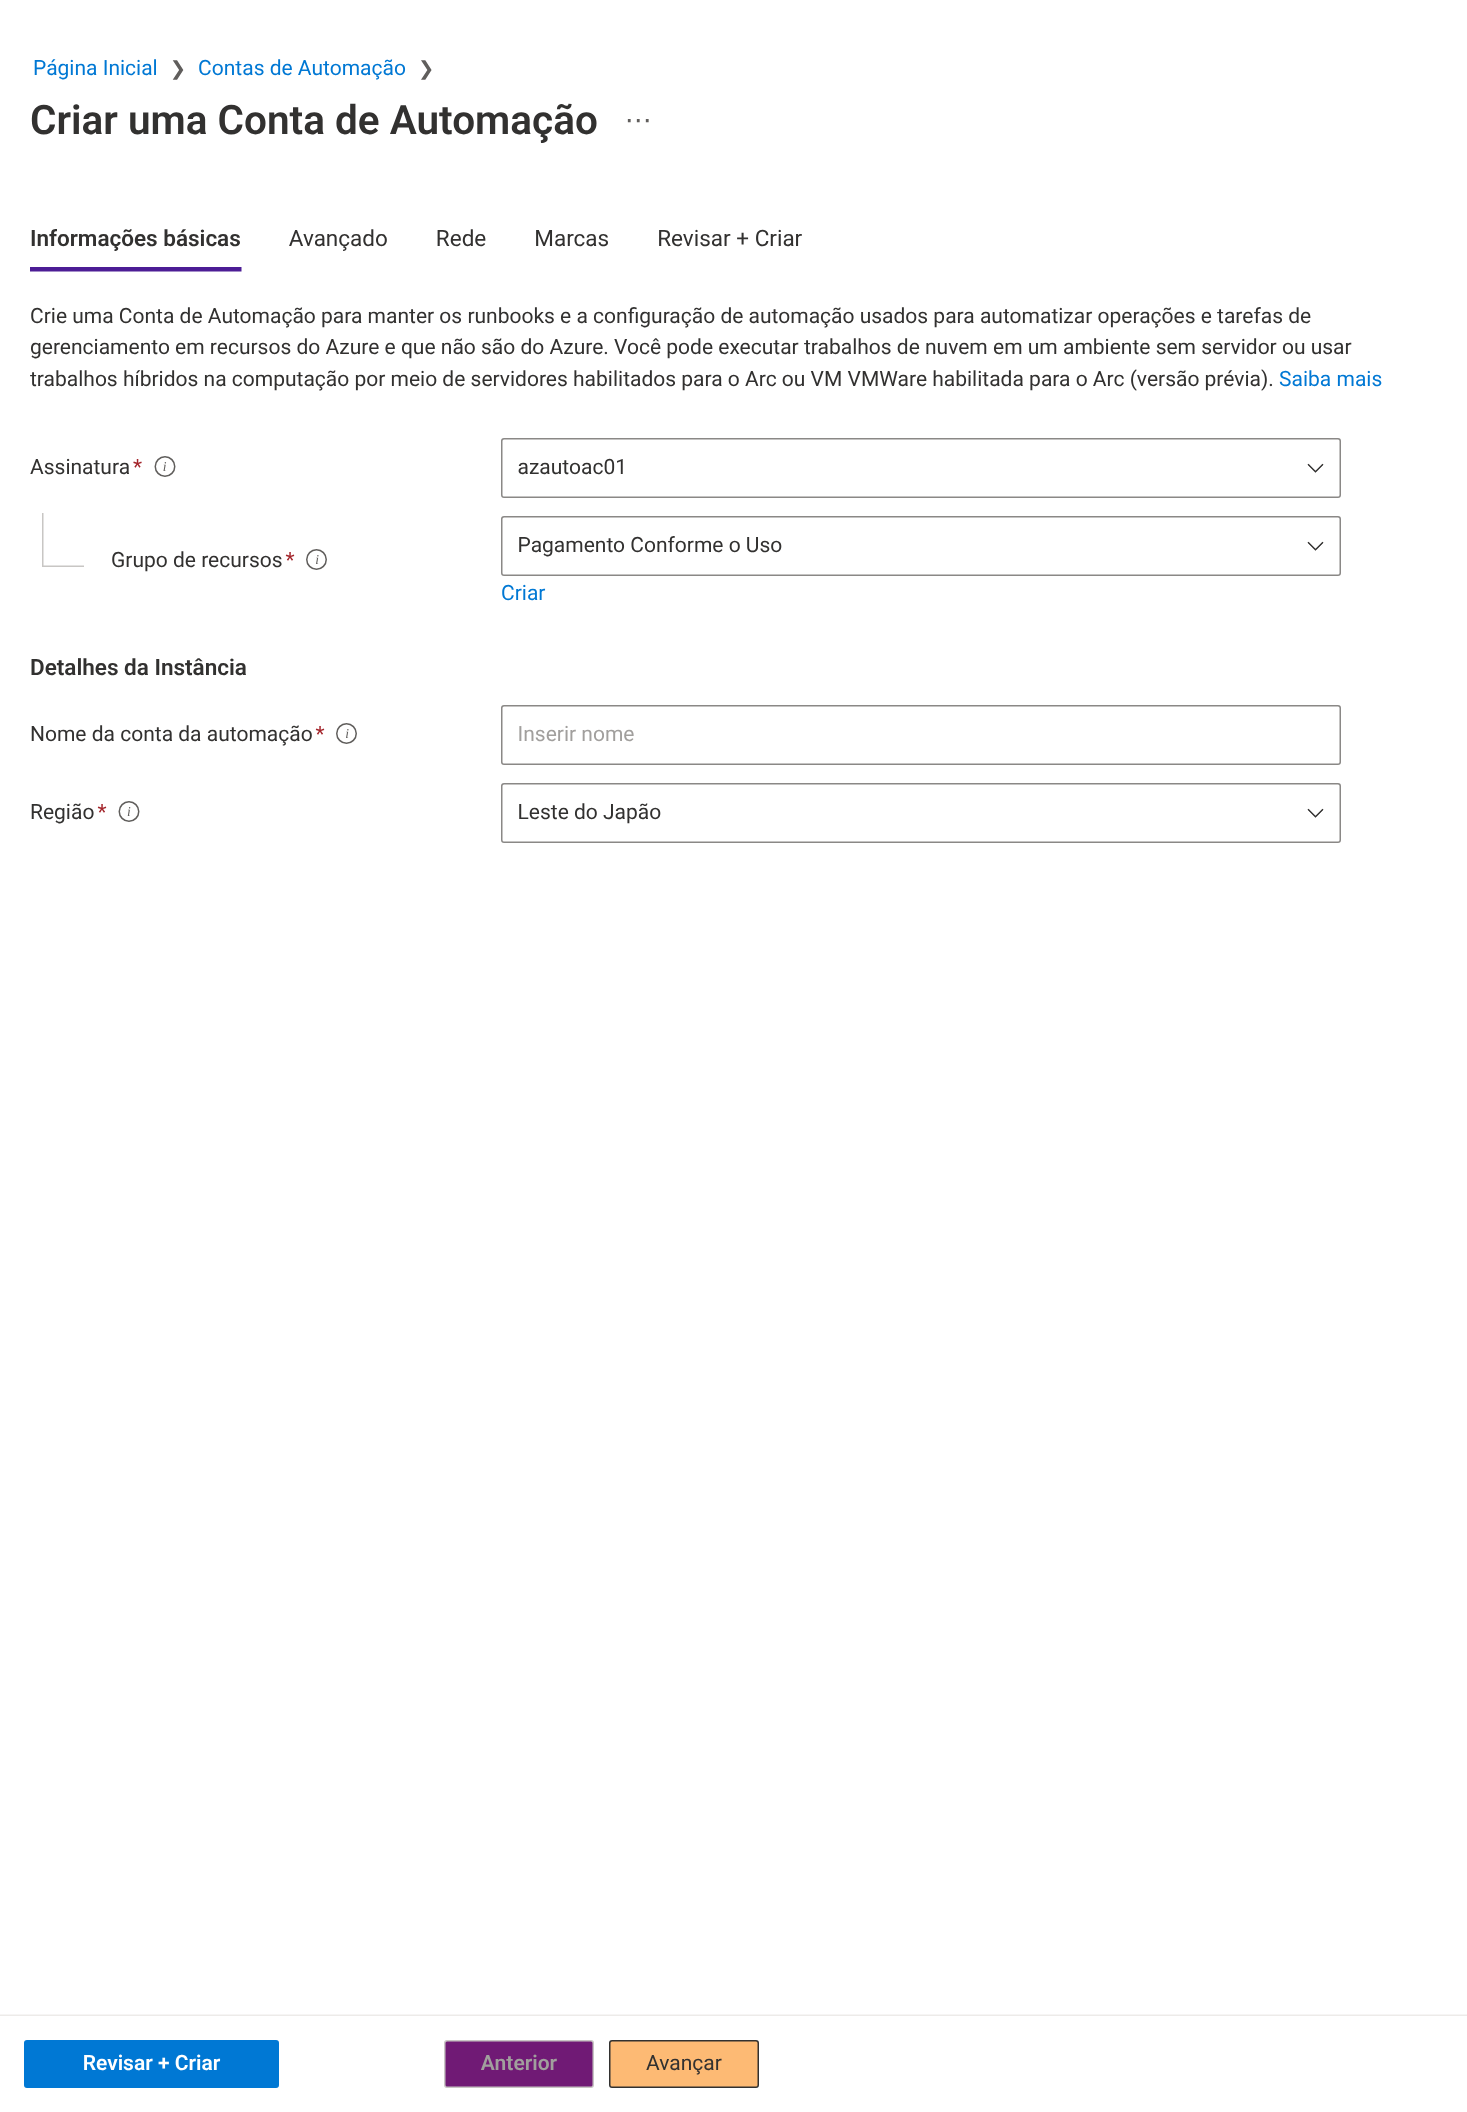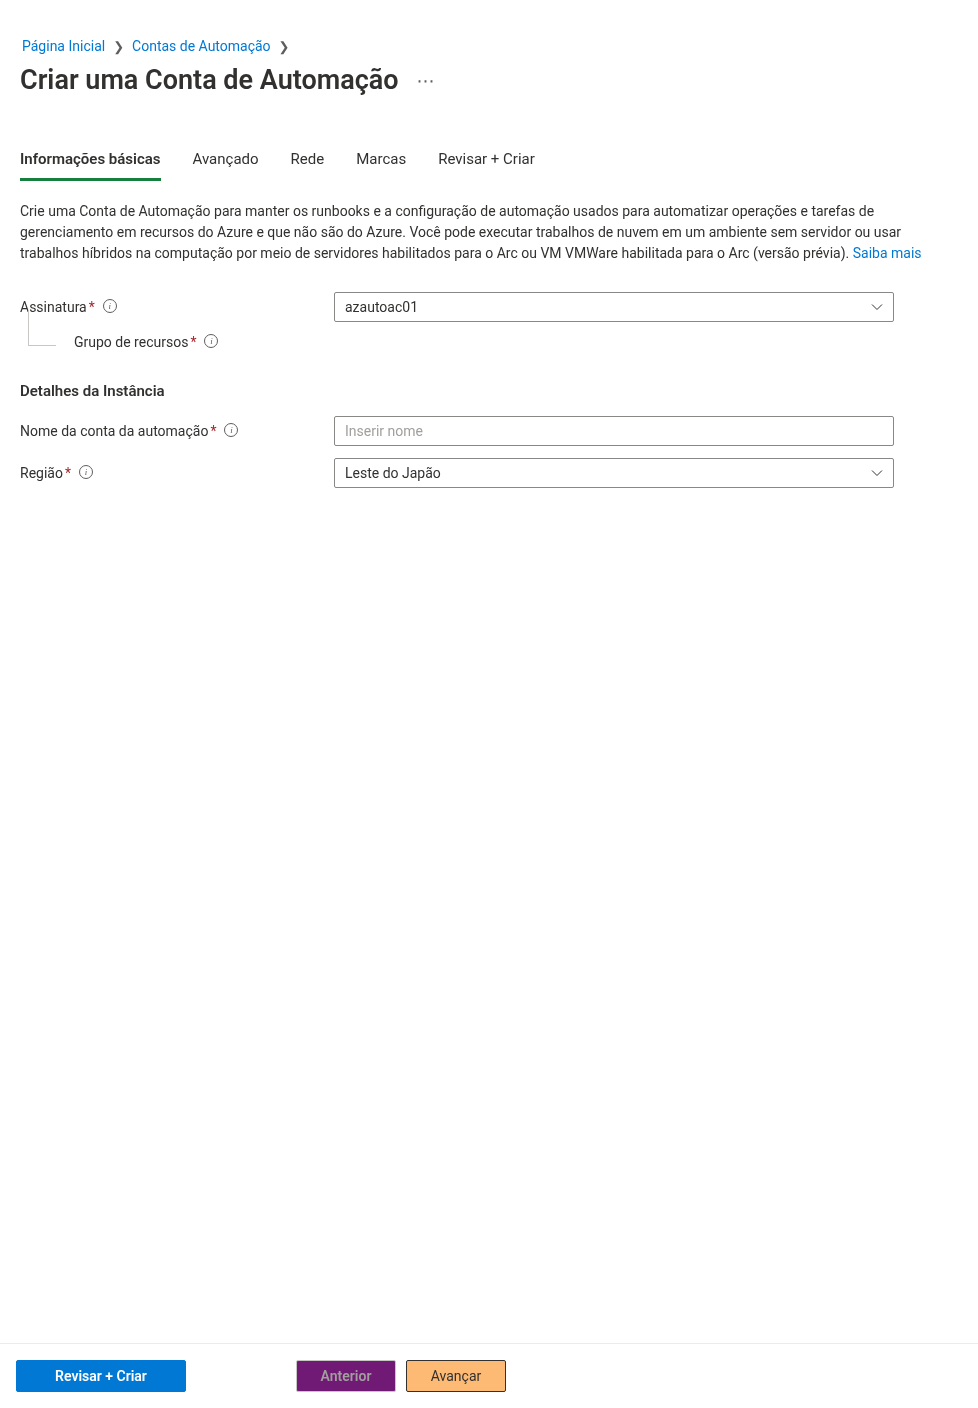--- a/index.html
+++ b/index.html
@@ -66,21 +66,21 @@
   }
   .tab {
     padding: 0 0 10px 0;
     cursor: pointer;
     font-size: 15px;
     color: #323130;
     border-bottom: 3px solid transparent;
   }
   .tab.active {
     font-weight: 600;
-    border-bottom: 3px solid #15803d;
+    border-bottom: 3px solid #4c1d95;
     color: #323130;
   }
   .description {
     margin-top: 20px;
     line-height: 1.5;
     font-size: 14px;
     color: #323130;
     max-width: 920px;
   }
   .description a {
@@ -135,21 +135,21 @@
     line-height: 1;
     padding-top: 0;
     cursor: pointer;
   }
   .field-col {
     flex: 1;
     max-width: 560px;
   }
   .select, .textinput {
     width: 100%;
-    height: 30px;
+    height: 40px;
     border: 1px solid #8a8886;
     border-radius: 2px;
     display: flex;
     align-items: center;
     padding: 0 10px;
     background: #ffffff;
     font-size: 14px;
     position: relative;
     cursor: pointer;
   }
@@ -274,20 +274,33 @@
         </div>
       </div>
 
       <div class="form-row">
         <div class="label-col indented">
           <span class="elbow"></span>
           <span>Grupo de recursos</span>
           <span class="req">*</span>
           <span class="info-icon">i</span>
         </div>
+        <div class="field-col">
+          <div class="select">
+            <span>Pagamento Conforme o Uso</span>
+            <span class="chevron">
+              <svg width="12" height="12" viewBox="0 0 12 12">
+                  <path d="M1 3.5 L6 8.5 L11 3.5" stroke="#323130" stroke-width="1" fill="none"></path>
+                </svg>
+            </span>
+          </div>
+          <div class="link-under">
+            <a href="#">Criar</a>
+          </div>
+        </div>
       </div>
 
       <h3 class="section-heading">Detalhes da Instância</h3>
 
       <div class="form-row">
         <div class="label-col">
           <span>Nome da conta da automação</span>
           <span class="req">*</span>
           <span class="info-icon">i</span>
         </div>

